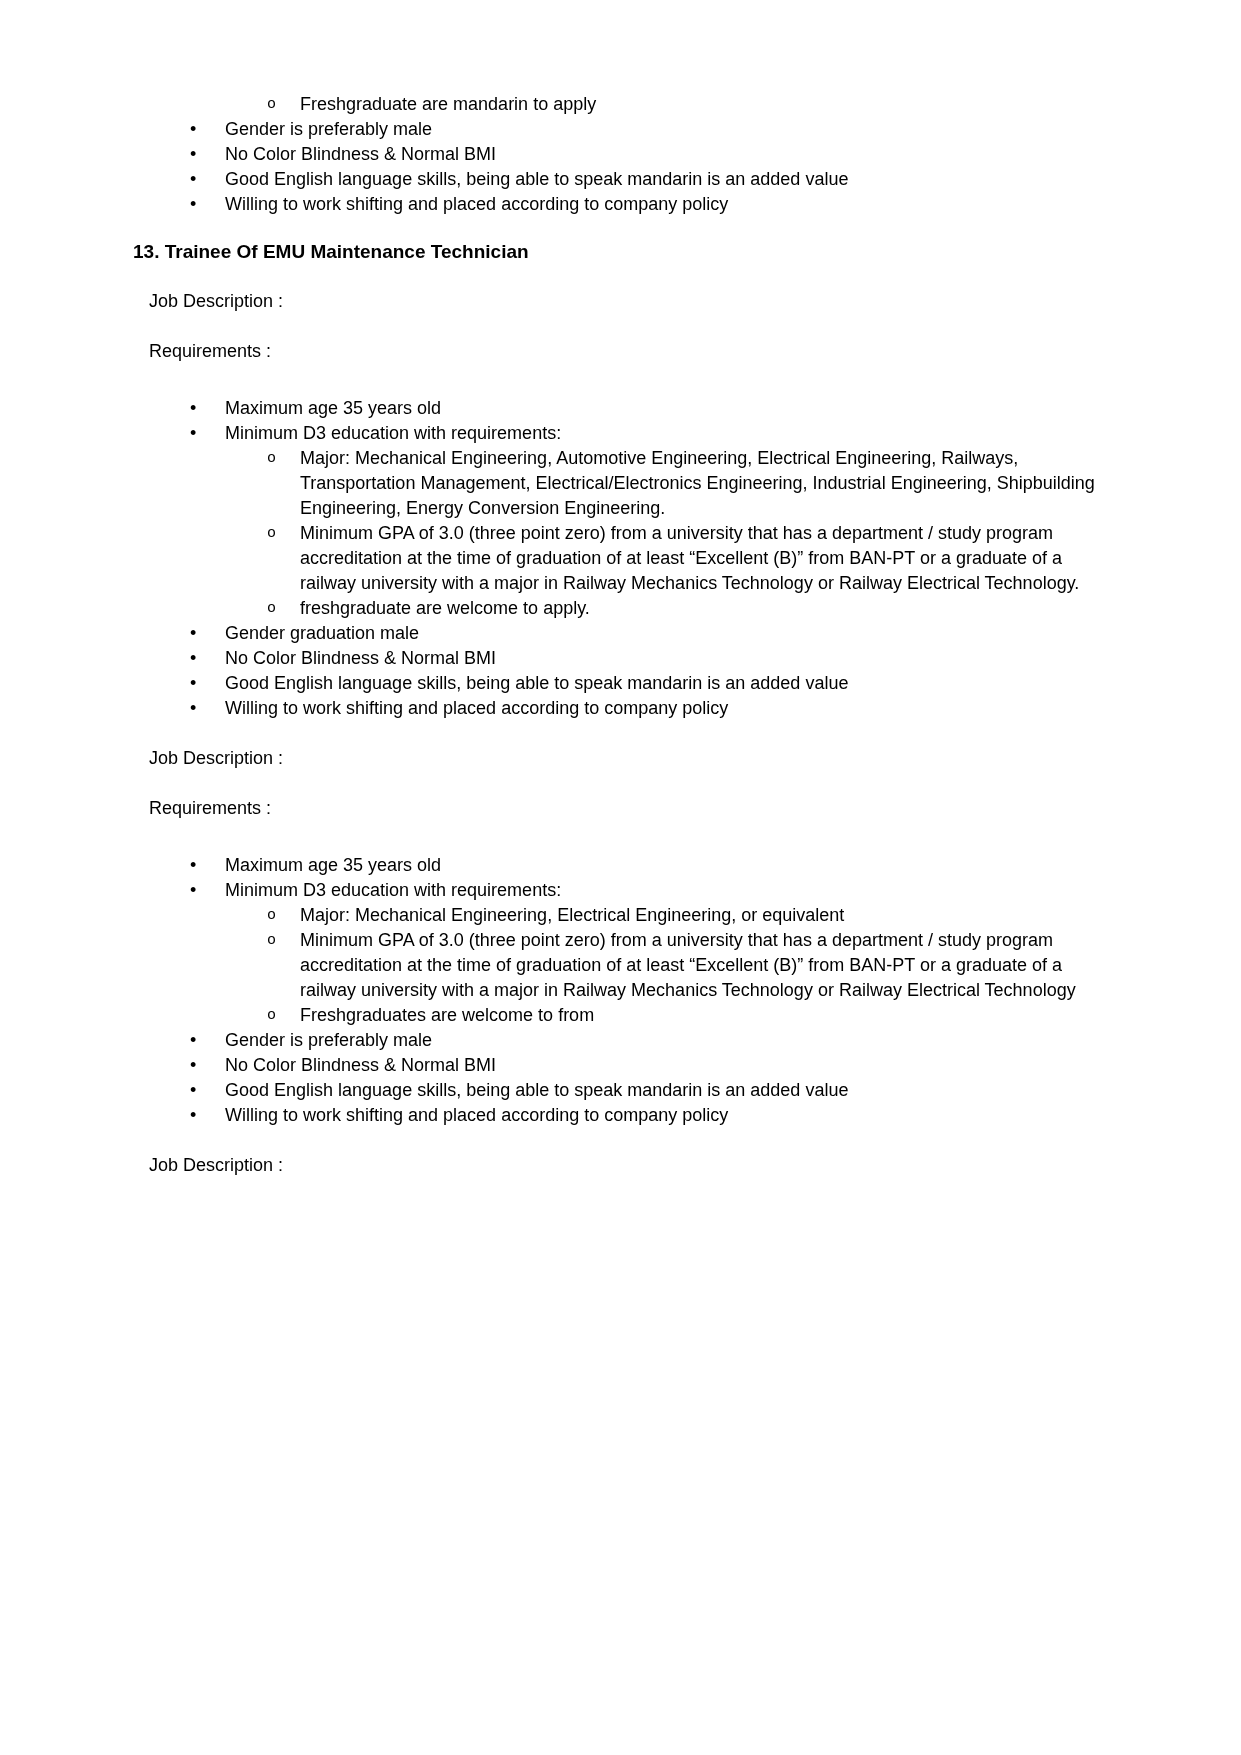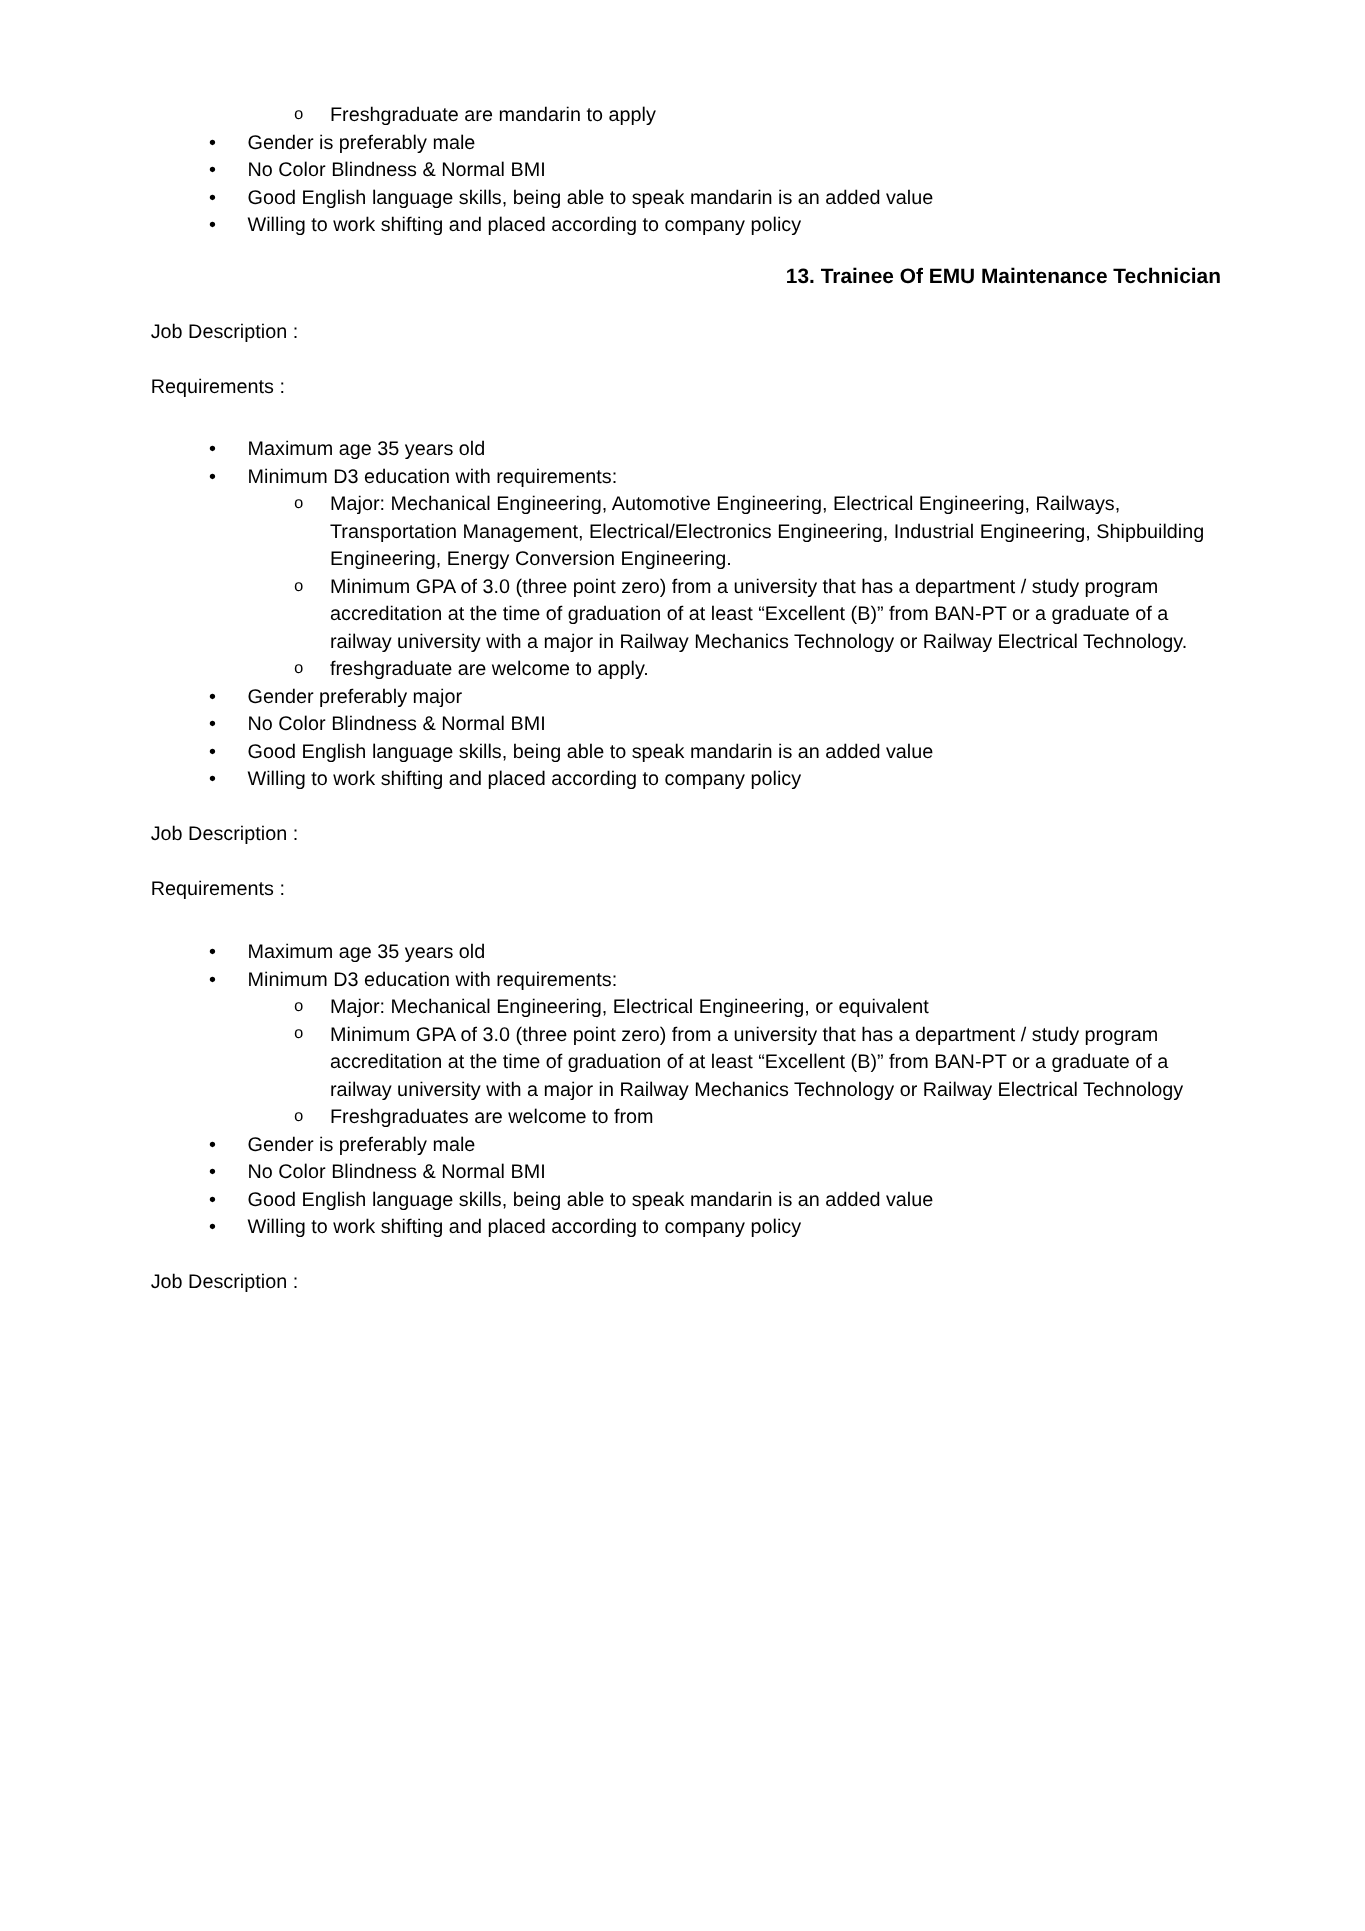--- a/index.html
+++ b/index.html
@@ -13,28 +13,27 @@
     line-height: 25px;
     -webkit-font-smoothing: antialiased;
   }
   .doc {
     box-sizing: border-box;
     width: 1241px;
     height: 1755px;
     padding: 92px 131px 0 133px;
     overflow: hidden;
   }
-  p { margin: 25px 0 0 4px; }
+  p { margin: 25px 0 0 16px; }
   p:first-child { margin-top: 0; }
   h2 {
     margin: 22px 0 0 0;
     font-size: 19px;
     line-height: 25px;
     font-weight: bold;
-    text-align: right;
   }
   ul {
     list-style: none;
     margin: 25px 0 0 0;
     padding: 0;
   }
   ul.intro-list { margin-top: 0; }
   ul.req-list { margin-top: 32px; }
   li { position: relative; }
   li.l1 { padding-left: 92px; }
@@ -99,21 +98,21 @@
     <li class="l2">
       <span class="marker">o</span>
       <span>Minimum GPA of 3.0 (three point zero) from a university that has a department / study program accreditation at the time of graduation of at least “Excellent (B)” from BAN-PT or a graduate of a railway university with a major in Railway Mechanics Technology or Railway Electrical Technology.</span>
     </li>
     <li class="l2">
       <span class="marker">o</span>
       <span>freshgraduate are welcome to apply.</span>
     </li>
     <li class="l1">
       <span class="marker">•</span>
-      <span>Gender preferably major</span>
+      <span>Gender graduation male</span>
     </li>
     <li class="l1">
       <span class="marker">•</span>
       <span>No Color Blindness &amp; Normal BMI</span>
     </li>
     <li class="l1">
       <span class="marker">•</span>
       <span>Good English language skills, being able to speak mandarin is an added value</span>
     </li>
     <li class="l1">

